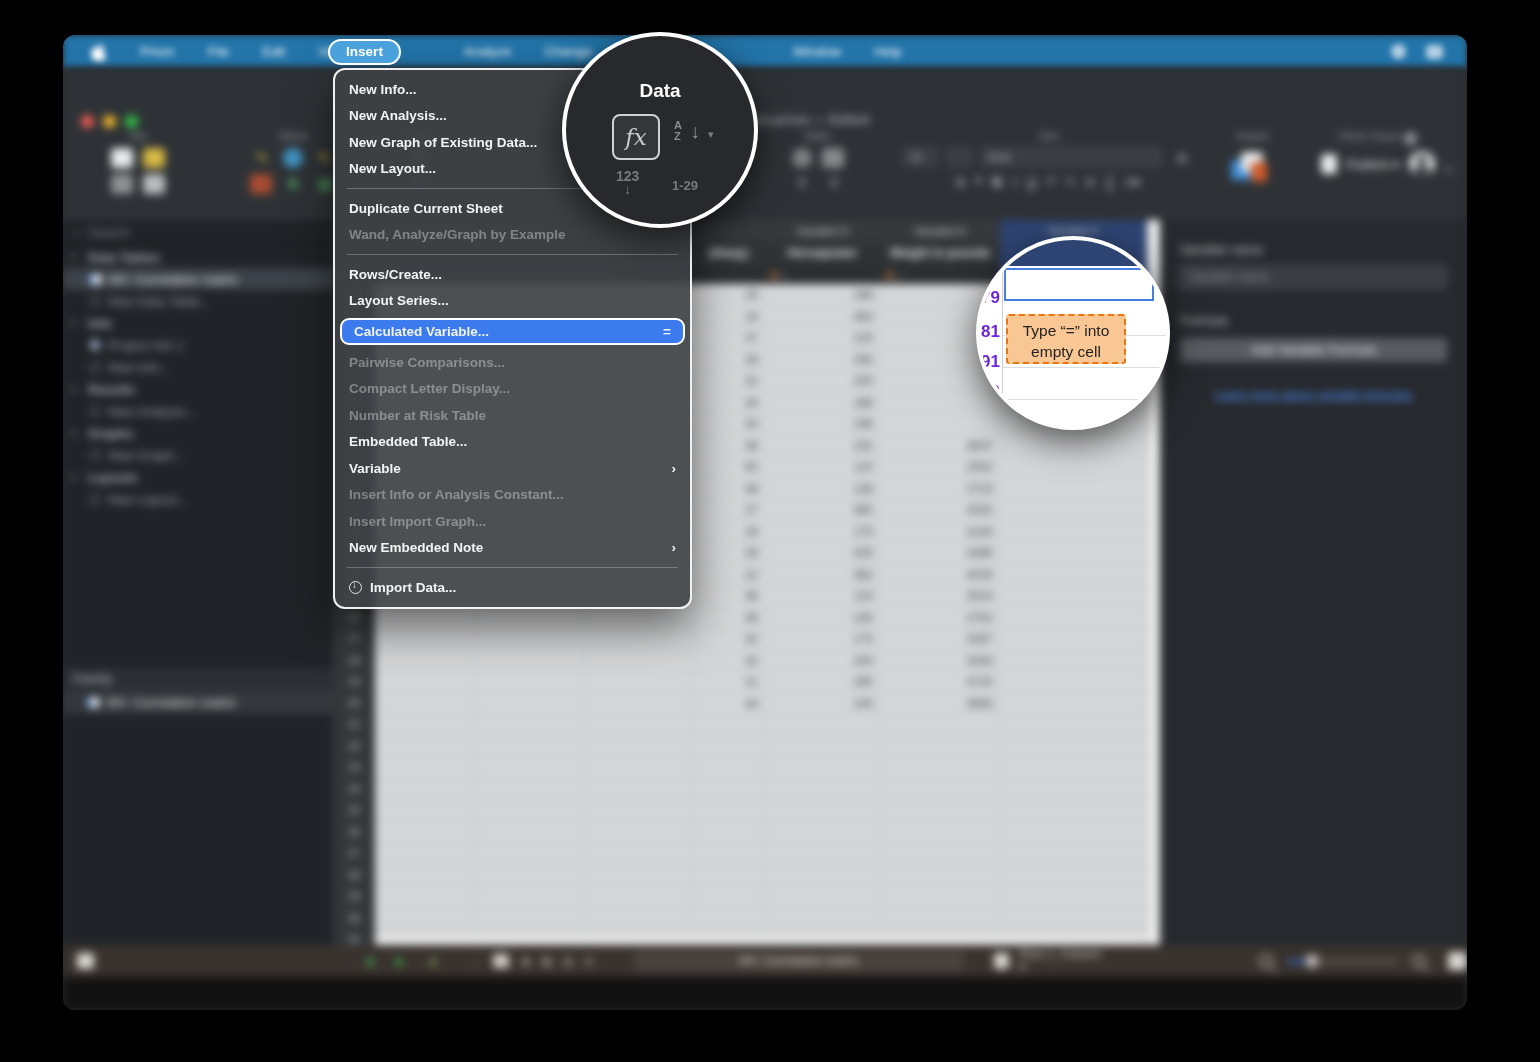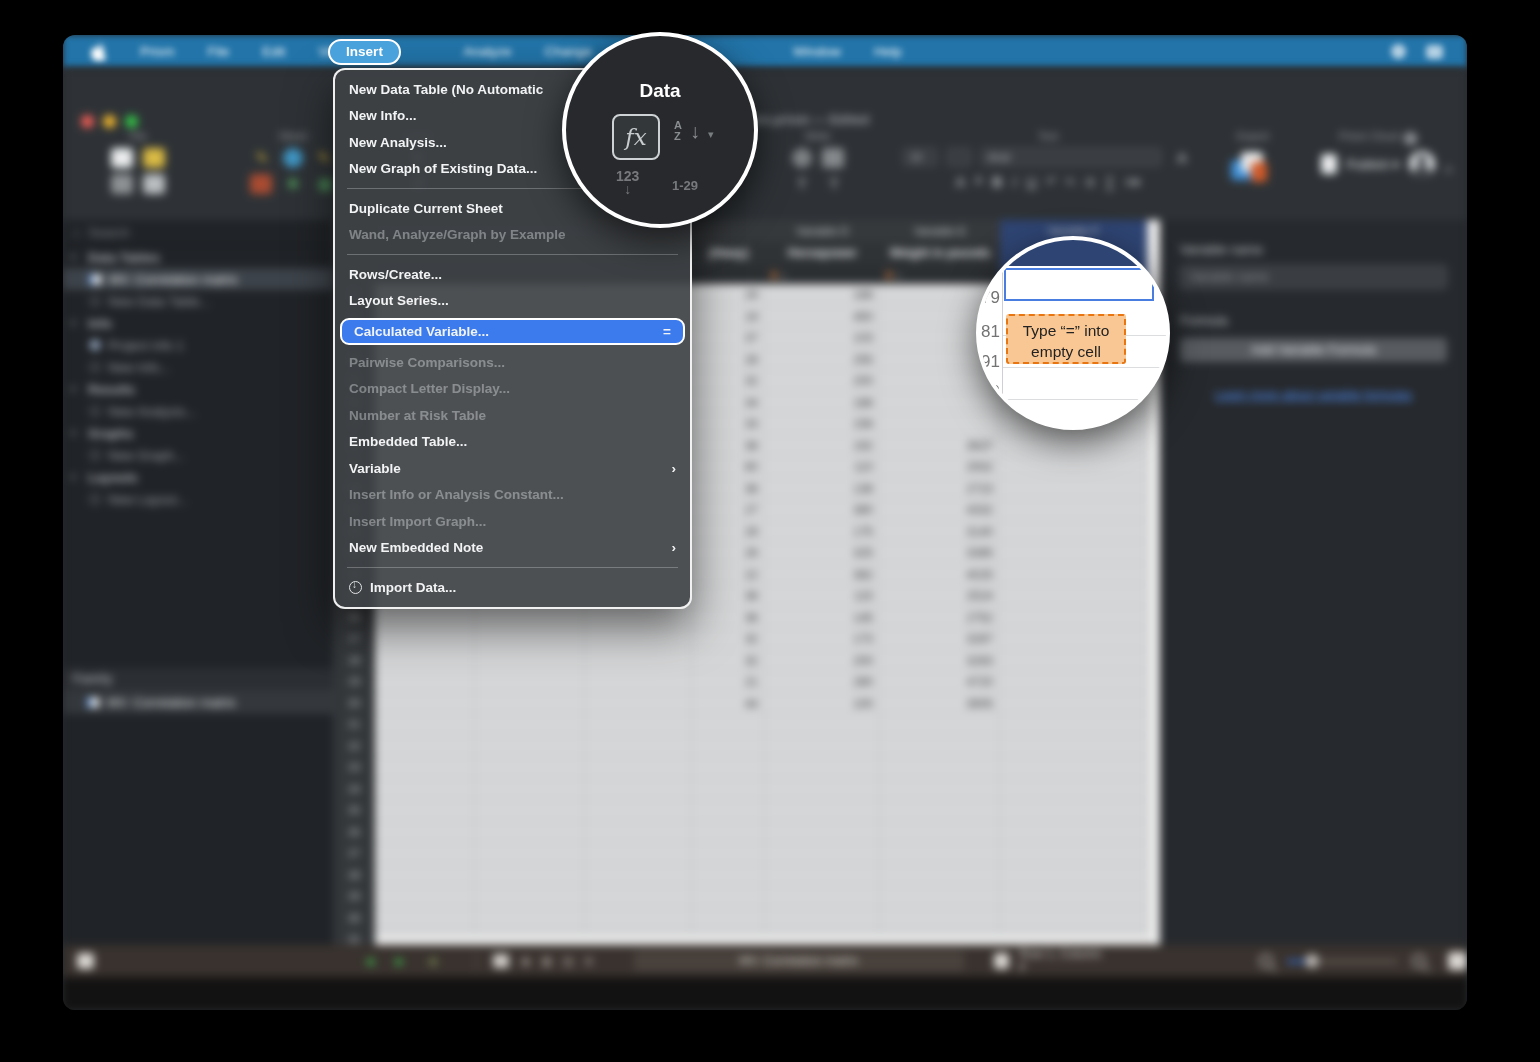--- a/index.html
+++ b/index.html
@@ -126,21 +126,21 @@
   .sort-arrow { position:absolute; left:124px; top:84px; color:#8a8d90; font-size:20px; }
   .sort-chev { position:absolute; left:142px; top:92px; color:#7a7d80; font-size:11px; }
   .cd-123 { position:absolute; left:50px; top:134px; color:#77797c; font-size:14px; font-weight:700; text-align:center; line-height:13px; }
   .cd-129 { position:absolute; left:106px; top:142px; color:#77797c; font-size:13px; font-weight:700; }
 
   .circle-cell { left:976px; top:236px; width:194px; height:194px; background:#fff; }
   .cc-head { position:absolute; left:24px; right:12px; top:0; height:26px; background:#2e4573; }
   .cc-selcell { position:absolute; left:24px; right:12px; top:28px; height:33px; background:#fff; border:2.5px solid #4a7de0; }
   .cc-gridv { position:absolute; left:22px; top:0; bottom:0; width:1px; background:#cfd0d1; }
   .cc-row { position:absolute; left:23px; right:0; height:1px; background:#dcdddf; }
-  .cc-num { position:absolute; width:20px; text-align:right; color:#737373; font-size:17px; font-weight:400; }
+  .cc-num { position:absolute; width:20px; text-align:right; color:#6d28d9; font-size:17px; font-weight:700; }
   .cc-tip { position:absolute; left:26px; top:74px; width:120px; height:50px; background:#f9c793;
     border:2.5px dashed #e8750f; border-radius:3px; text-align:center; color:#222;
     font-size:15.5px; line-height:1.35; padding-top:5px; z-index:2; }
 </style>
 </head>
 <body>
 
 <div class="canvas">
   <div class="shell">
 
@@ -660,30 +660,30 @@
         <span class="sb-ic" style="margin-left:22px;width:20px;height:18px"></span>
       </div>
       <div class="bottom-strip"></div>
     </div>
   </div>
 
   <div class="insert-pill">Insert</div>
 
   <div class="dropdown" id="insert-dropdown">
       <div class="mi">
-        <span>New Data Table (No Automatic</span>
-      </div>
-      <div class="mi">
         <span>New Info...</span>
       </div>
       <div class="mi">
         <span>New Analysis...</span>
       </div>
       <div class="mi">
         <span>New Graph of Existing Data...</span>
+      </div>
+      <div class="mi">
+        <span>New Layout...</span>
       </div>
       <div class="msep"></div>
       <div class="mi">
         <span>Duplicate Current Sheet</span>
       </div>
       <div class="mi mi-disabled">
         <span>Wand, Analyze/Graph by Example</span>
       </div>
       <div class="msep"></div>
       <div class="mi">

